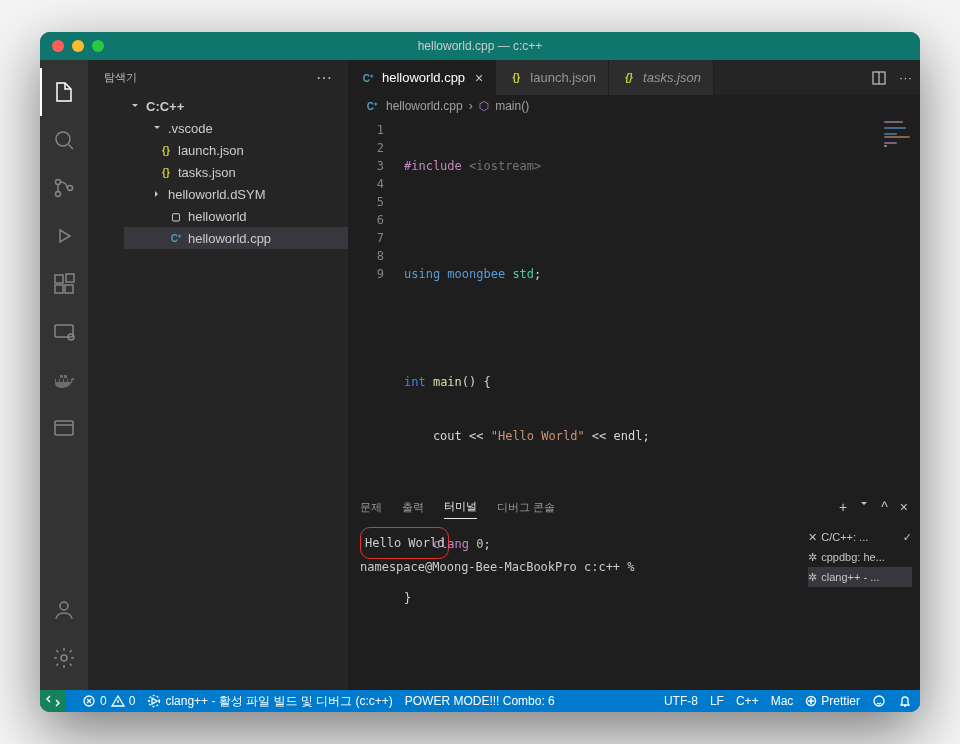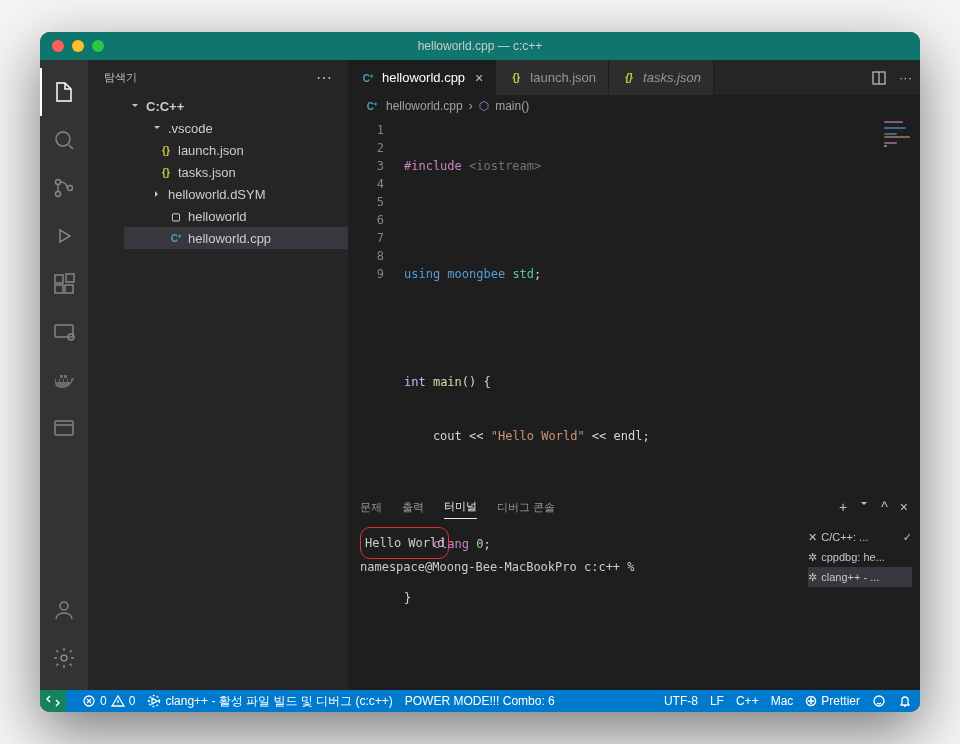--- a/index.html
+++ b/index.html
@@ -44,21 +44,21 @@
 .breadcrumb { height: 22px; display: flex; align-items: center; padding: 0 16px; gap: 6px; color: #a0a0a0; font-size: 12px; }
 .editor { flex: 1; display: flex; position: relative; font-family: "Menlo", "Monaco", monospace; font-size: 12px; min-height: 0; }
 .gutter { width: 48px; text-align: right; color: #858585; padding: 4px 12px 4px 0; line-height: 18px; }
 .gutter div { height: 18px; }
 .code { flex: 1; padding: 4px 0 4px 8px; line-height: 18px; white-space: pre; color: #d4d4d4; }
 .code div { height: 18px; }
 .tok-pp { color: #c586c0; text-align: center; }
 .tok-inc { color: #737373; }
 .tok-kw { color: #569cd6; }
 .tok-ns { color: #4ec9b0; }
-.tok-type { color: #c4b5fd; }
+.tok-type { color: #3b82f6; }
 .tok-fn { color: #dcdcaa; }
 .tok-str { color: #ce9178; }
 .tok-num { color: #b5cea8; }
 .tok-ctrl { color: #c586c0; }
 .minimap { width: 40px; background: #1e1e1e; opacity: 0.6; }
 .minimap-content { margin: 4px; }
 .mm-line { height: 2px; margin-bottom: 1px; border-radius: 1px; }
 .panel { height: 200px; border-top: 1px solid #1e1e1e; background: #1e1e1e; display: flex; flex-direction: column; }
 .panel-tabs { height: 32px; display: flex; align-items: center; padding: 0 12px; gap: 20px; font-size: 11px; color: #969696; }
 .panel-tab { cursor: pointer; padding: 4px 0; }

